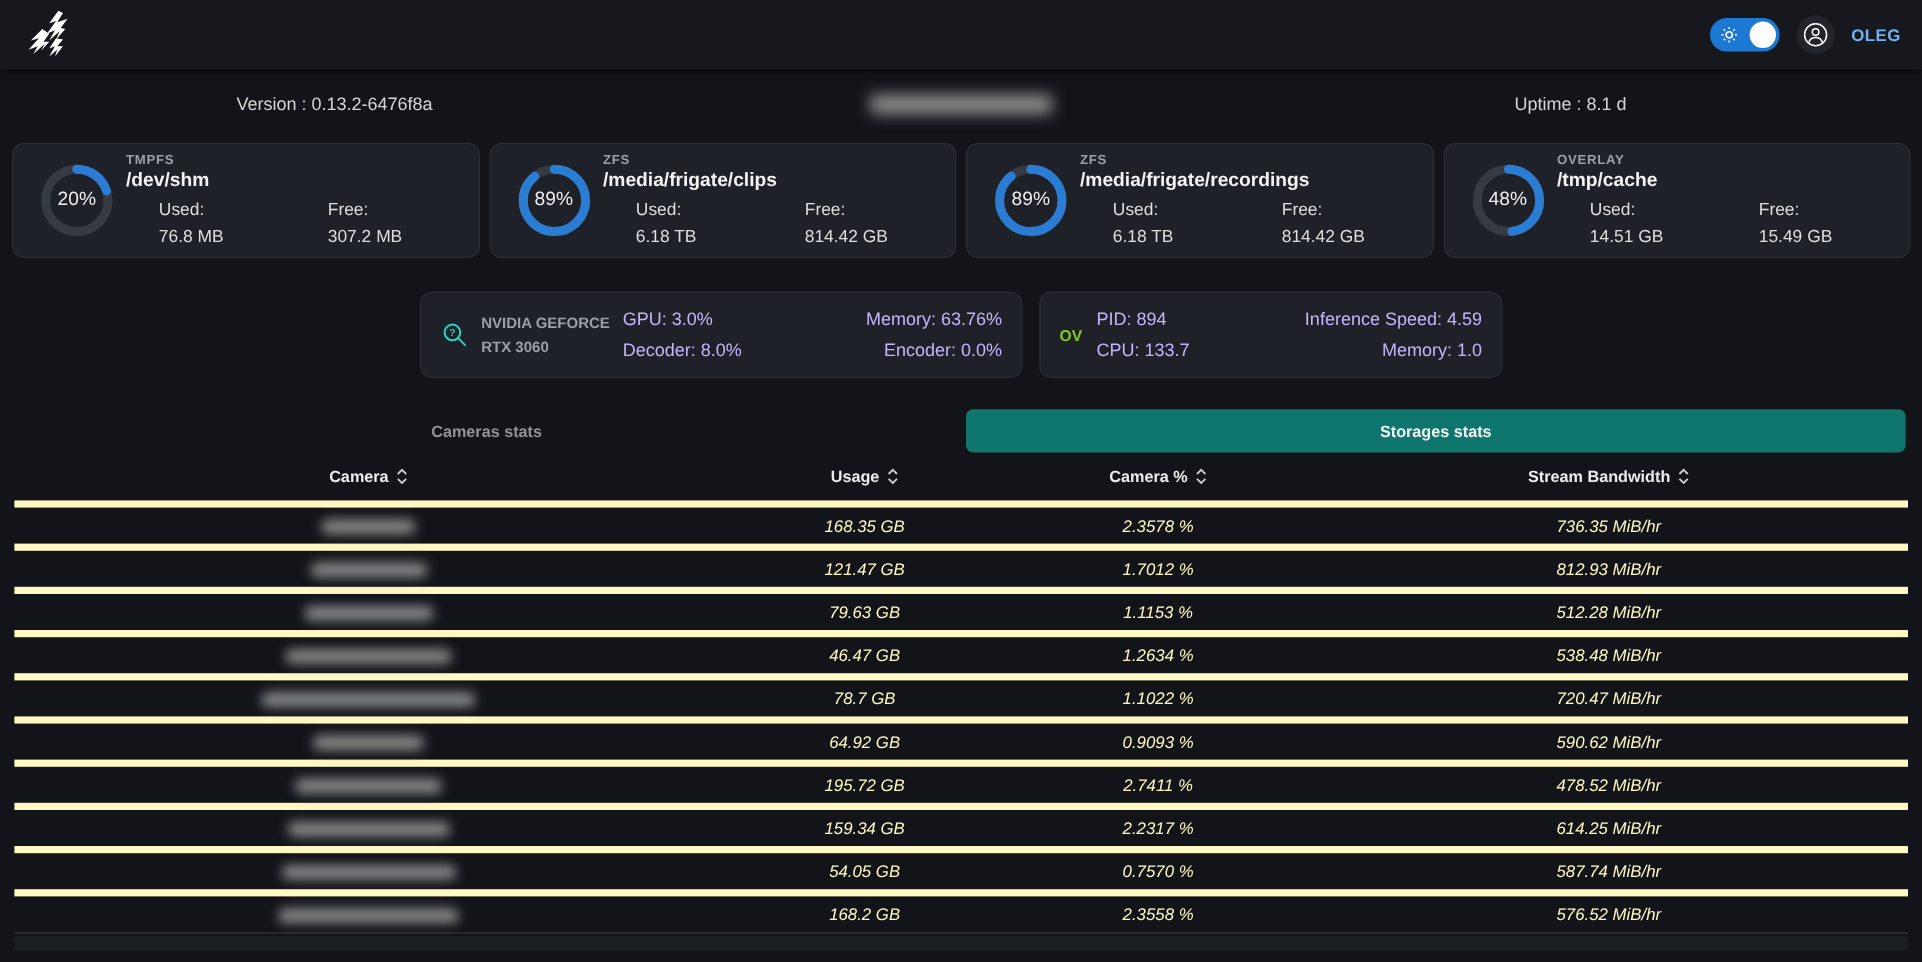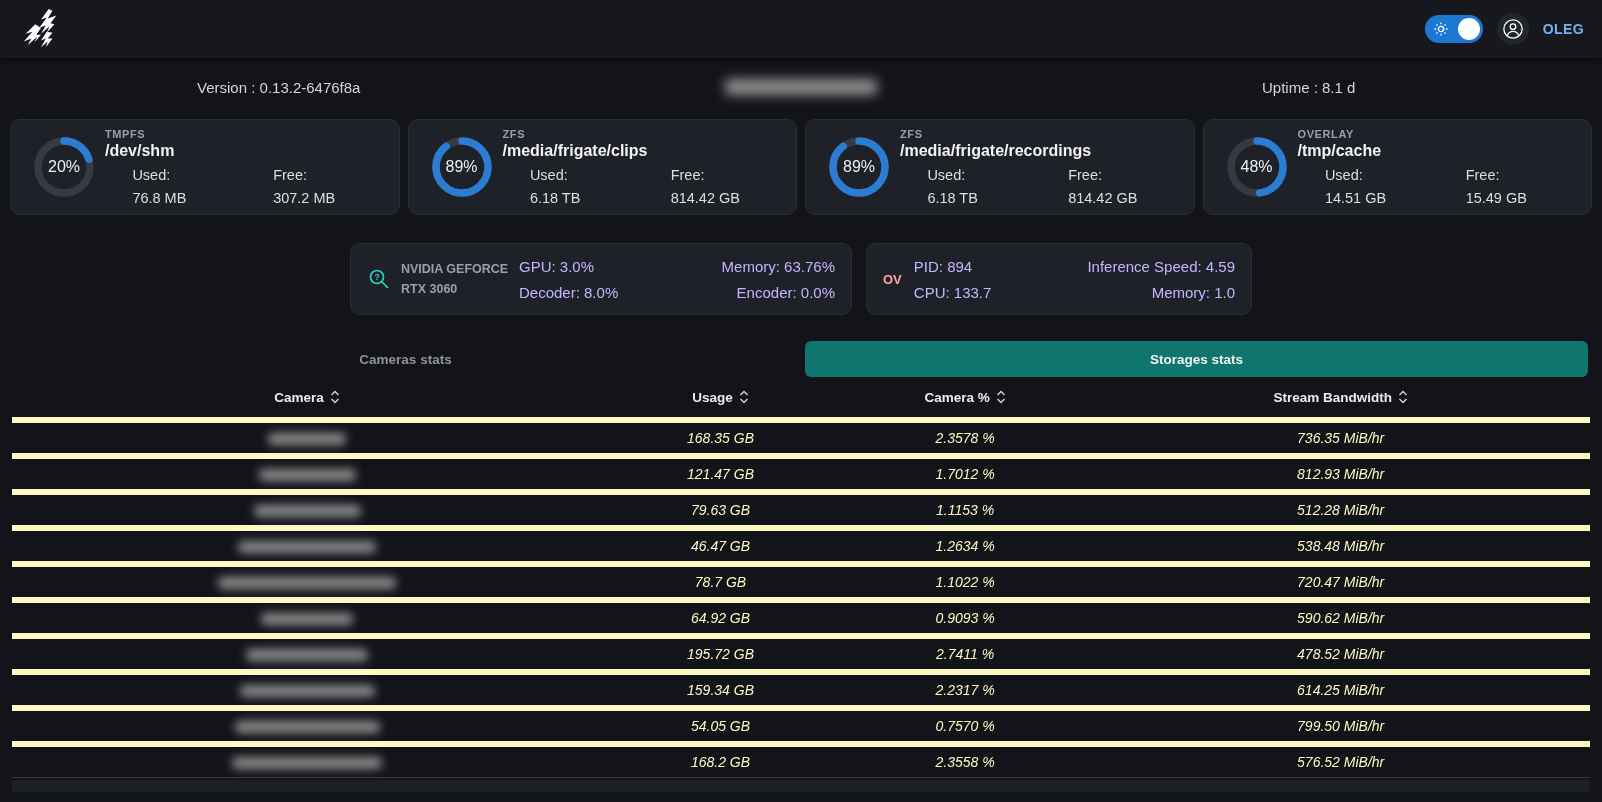--- a/index.html
+++ b/index.html
@@ -46,21 +46,21 @@
   .stat .lab { margin-bottom:7px; }
 
   
   .mid-row { display:flex; justify-content:center; gap:14px; margin-top:28px; }
   .mid-card { background:#1e2127; border:1px solid #2b2e34; border-radius:10px; height:72px;
               display:flex; align-items:center; padding:0 16px; }
   .gpu-card { width:502px; }
   .det-card { width:386px; }
   .gpu-name { color:#9aa0a6; font-weight:bold; font-size:12.5px; line-height:1.6;
               margin-left:10px; width:118px; text-transform:uppercase; }
-  .det-label { color:#fca5a5; font-weight:bold; font-size:13px; margin-right:12px; }
+  .det-label { color:#84cc16; font-weight:bold; font-size:13px; margin-right:12px; }
   .mid-col { display:flex; flex-direction:column; gap:9px; font-size:15px; color:#c4b5fd; flex:1; }
   .mid-col.right { align-items:flex-end; }
 
   
   .tabs { display:flex; gap:8px; margin:26px 14px 0; }
   .tab { flex:1; height:36px; display:flex; align-items:center; justify-content:center;
          font-size:13.5px; font-weight:bold; color:#8f9399; border-radius:6px; cursor:pointer; }
   .tab.active { background:#0f766e; color:#f2f2f2; }
 
   
@@ -362,21 +362,21 @@
       <div class="cell">159.34 GB</div>
       <div class="cell">2.2317 %</div>
       <div class="cell">614.25 MiB/hr</div>
     </div>
       <div class="row">
       <div class="cell">
         <span class="blur-pill" style="width: 145px;"></span>
       </div>
       <div class="cell">54.05 GB</div>
       <div class="cell">0.7570 %</div>
-      <div class="cell">799.50 MiB/hr</div>
+      <div class="cell">587.74 MiB/hr</div>
     </div>
       <div class="row">
       <div class="cell">
         <span class="blur-pill" style="width: 150px;"></span>
       </div>
       <div class="cell">168.2 GB</div>
       <div class="cell">2.3558 %</div>
       <div class="cell">576.52 MiB/hr</div>
     </div>
     </div>

